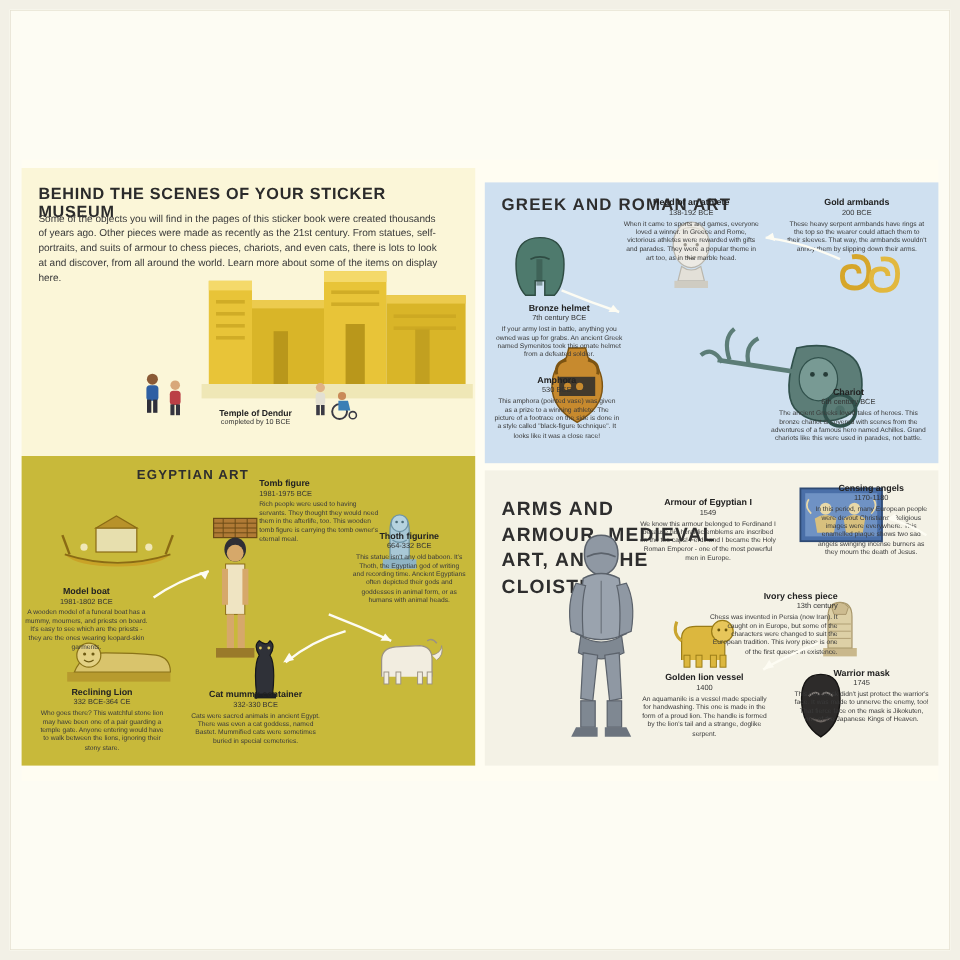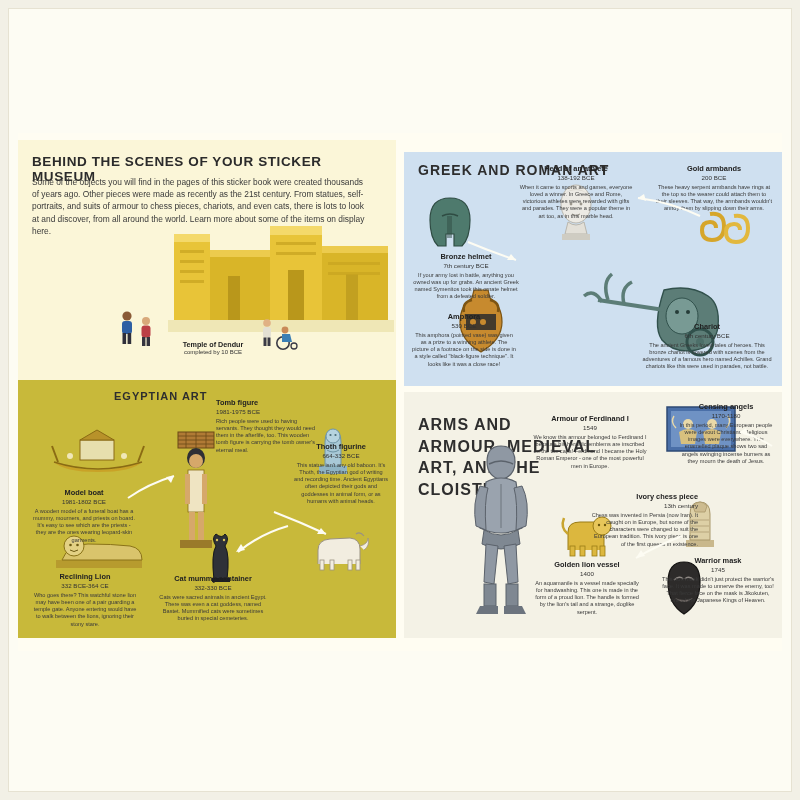--- a/index.html
+++ b/index.html
@@ -214,21 +214,21 @@
         <path d="M10 38 L10 24 q0 -10 12 -11 l20 -1 q10 1 10 11 l0 15" fill="#f2ede0" stroke="#9b9282" stroke-width="1"></path>
         <rect x="12" y="34" width="4" height="10" fill="#f2ede0" stroke="#9b9282" stroke-width=".8"></rect>
         <rect x="22" y="34" width="4" height="10" fill="#f2ede0" stroke="#9b9282" stroke-width=".8"></rect>
         <rect x="40" y="34" width="4" height="10" fill="#f2ede0" stroke="#9b9282" stroke-width=".8"></rect>
         <rect x="48" y="34" width="4" height="10" fill="#f2ede0" stroke="#9b9282" stroke-width=".8"></rect>
         <path d="M52 20 q8 -2 8 -8 q2 8 -4 12" fill="#f2ede0" stroke="#9b9282" stroke-width=".8"></path>
         <path d="M56 10 q-4 -5 -8 -2" fill="none" stroke="#9b9282" stroke-width="1.2"></path>
       </svg>
     </div>
 
-    <div class="cap cc" style="left:14px;top:108px;width:104px;">
+    <div class="cap cc" style="left:2px;top:108px;width:104px;">
       <div class="t">Model boat</div>
       <div class="d">1981-1802 BCE</div>
       <div class="b">A wooden model of a funeral boat has a mummy, mourners, and priests on board. It's easy to see which are the priests - they are the ones wearing leopard-skin garments.</div>
     </div>
 
     <div class="cap cl" style="left:198px;top:18px;width:100px;">
       <div class="t">Tomb figure</div>
       <div class="d">1981-1975 BCE</div>
       <div class="b">Rich people were used to having servants. They thought they would need them in the afterlife, too. This wooden tomb figure is carrying the tomb owner's eternal meal.</div>
     </div>
@@ -426,21 +426,21 @@
     <div class="art" style="left:258px;top:168px;">
       <svg width="44" height="56" viewBox="0 0 44 56">
         <path d="M22 2 q16 0 16 20 q0 22 -16 32 q-16 -10 -16 -32 q0 -20 16 -20z" fill="#2d2b2a" stroke="#141312" stroke-width="1.2"></path>
         <path d="M12 20 q6 -5 9 -1" fill="none" stroke="#8d8783" stroke-width="1.4"></path>
         <path d="M32 20 q-6 -5 -9 -1" fill="none" stroke="#8d8783" stroke-width="1.4"></path>
         <path d="M13 38 q9 8 18 0 q-9 4 -18 0z" fill="#6e6763"></path>
       </svg>
     </div>
 
     <div class="cap cc" style="left:128px;top:22px;width:116px;">
-      <div class="t">Armour of Ferdinand I</div>
+      <div class="t">Armour of Egyptian I</div>
       <div class="d">1549</div>
       <div class="b">We know this armour belonged to Ferdinand I because his heraldic emblems are inscribed on the toe caps! Ferdinand I became the Holy Roman Emperor - one of the most powerful men in Europe.</div>
     </div>
 
     <div class="cap cc" style="left:272px;top:10px;width:100px;">
       <div class="t">Censing angels</div>
       <div class="d">1170-1180</div>
       <div class="b">In this period, many European people were devout Christians. Religious images were everywhere. This enamelled plaque shows two sad angels swinging incense burners as they mourn the death of Jesus.</div>
     </div>
 

